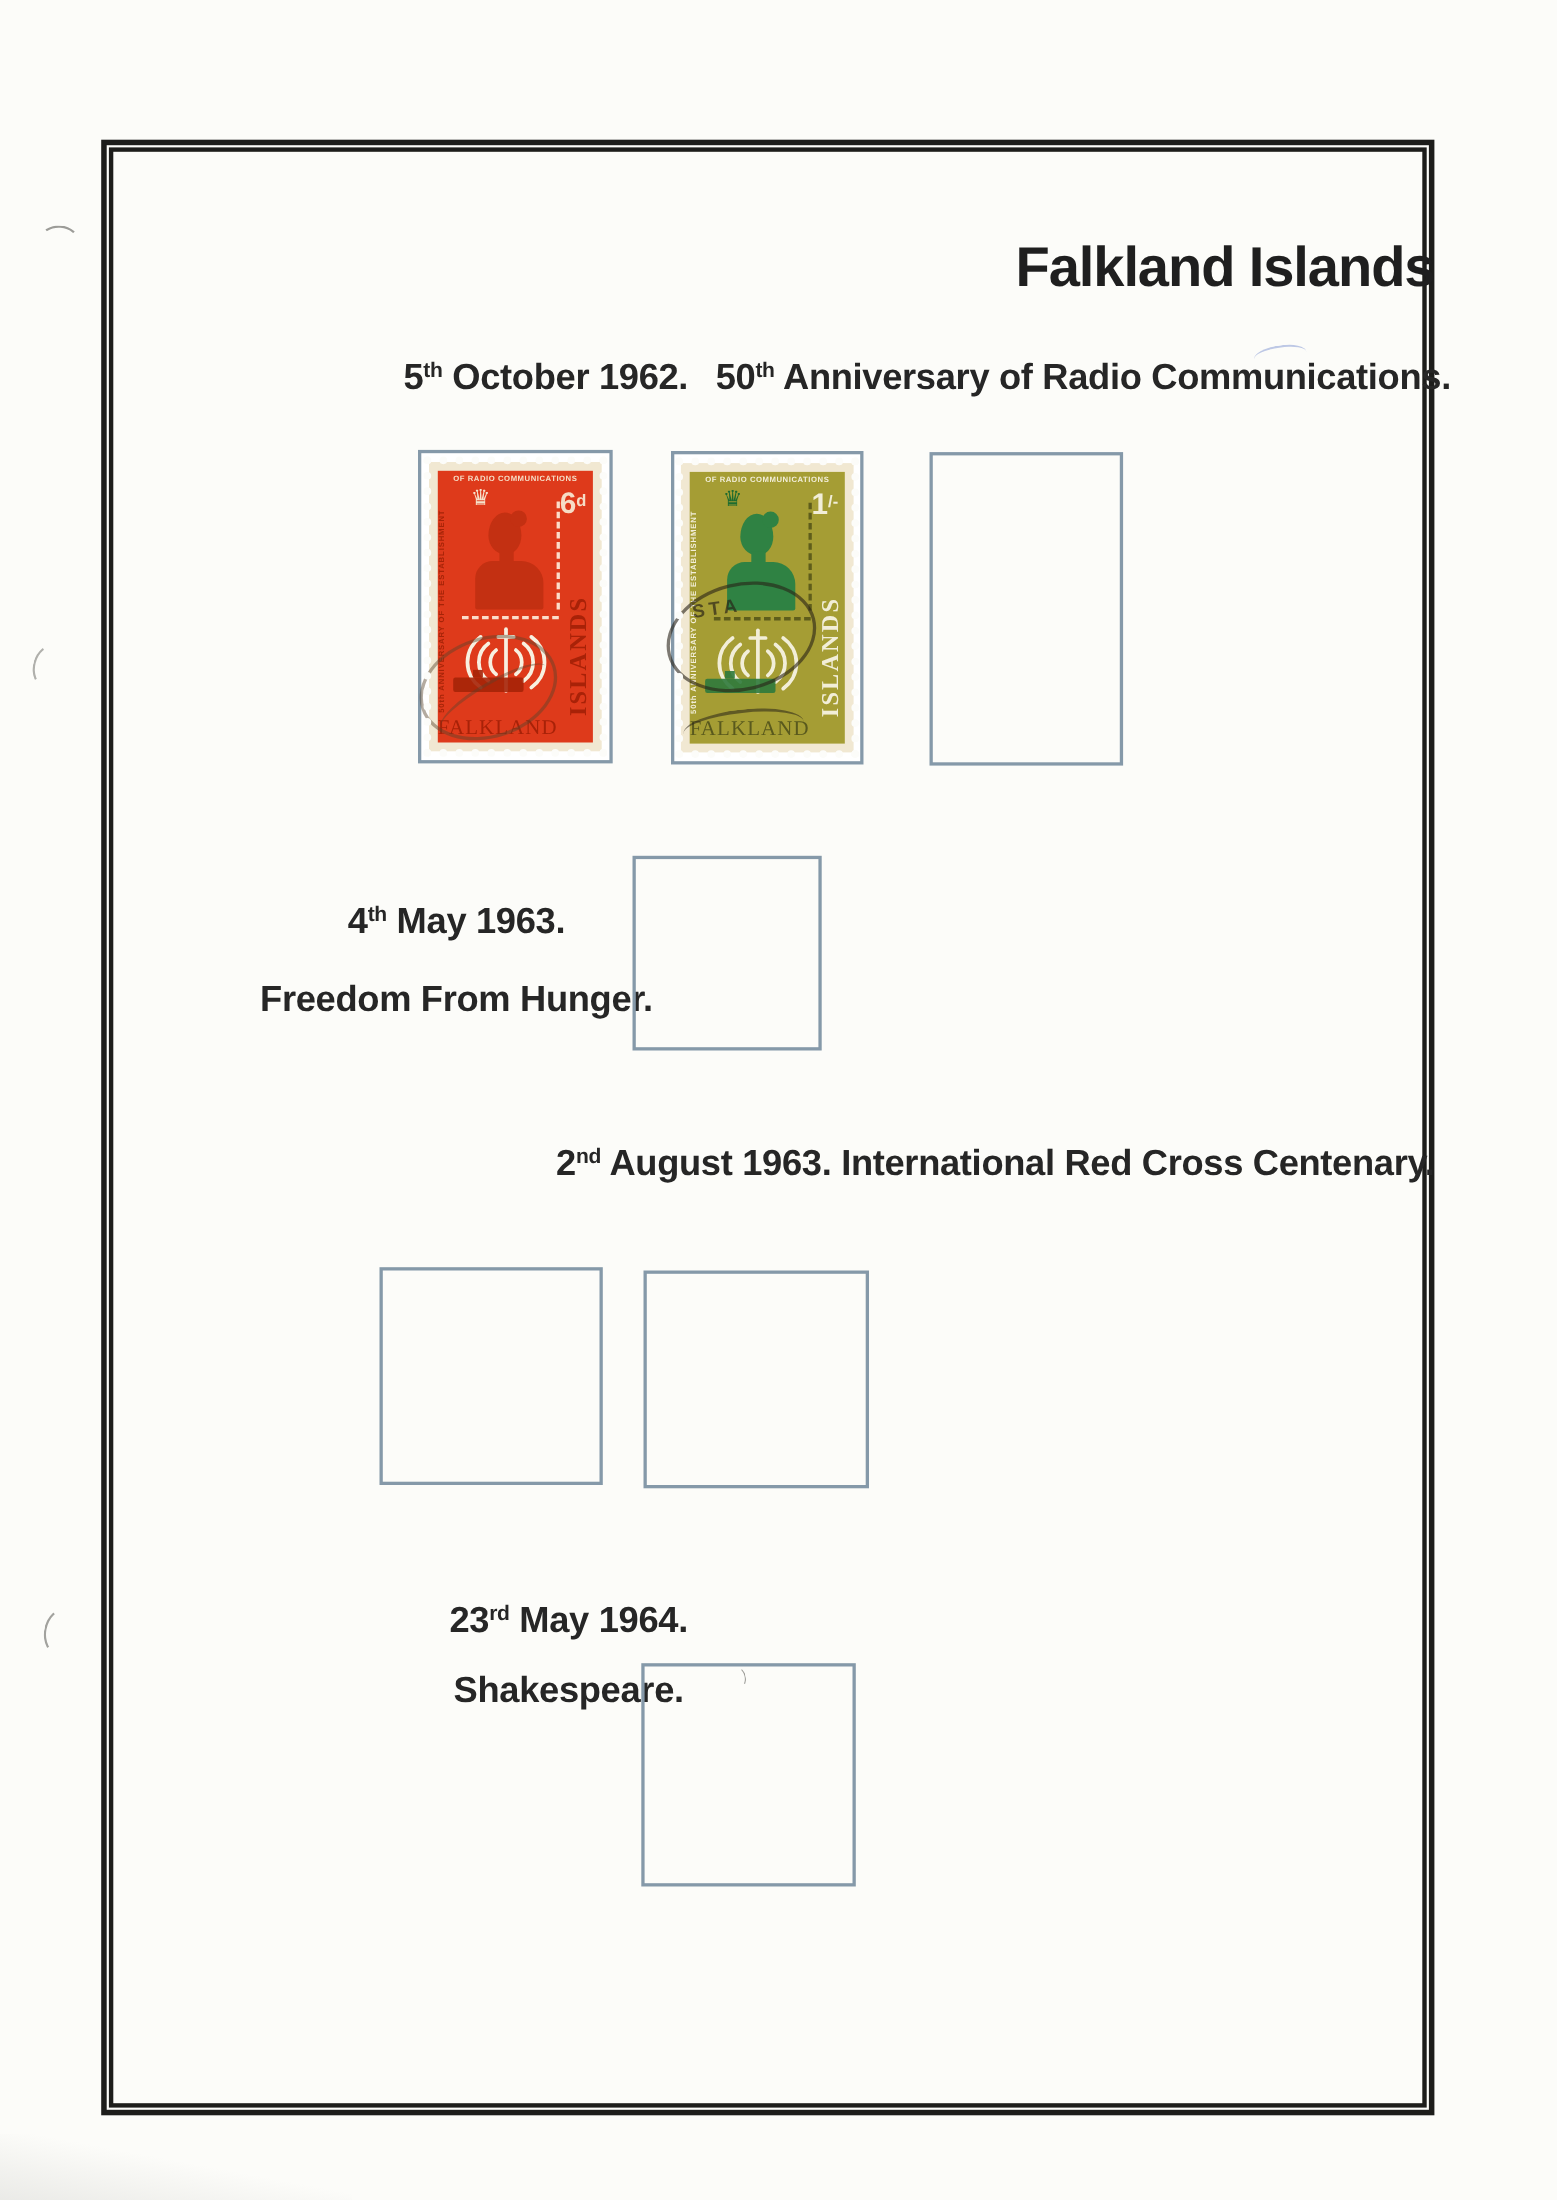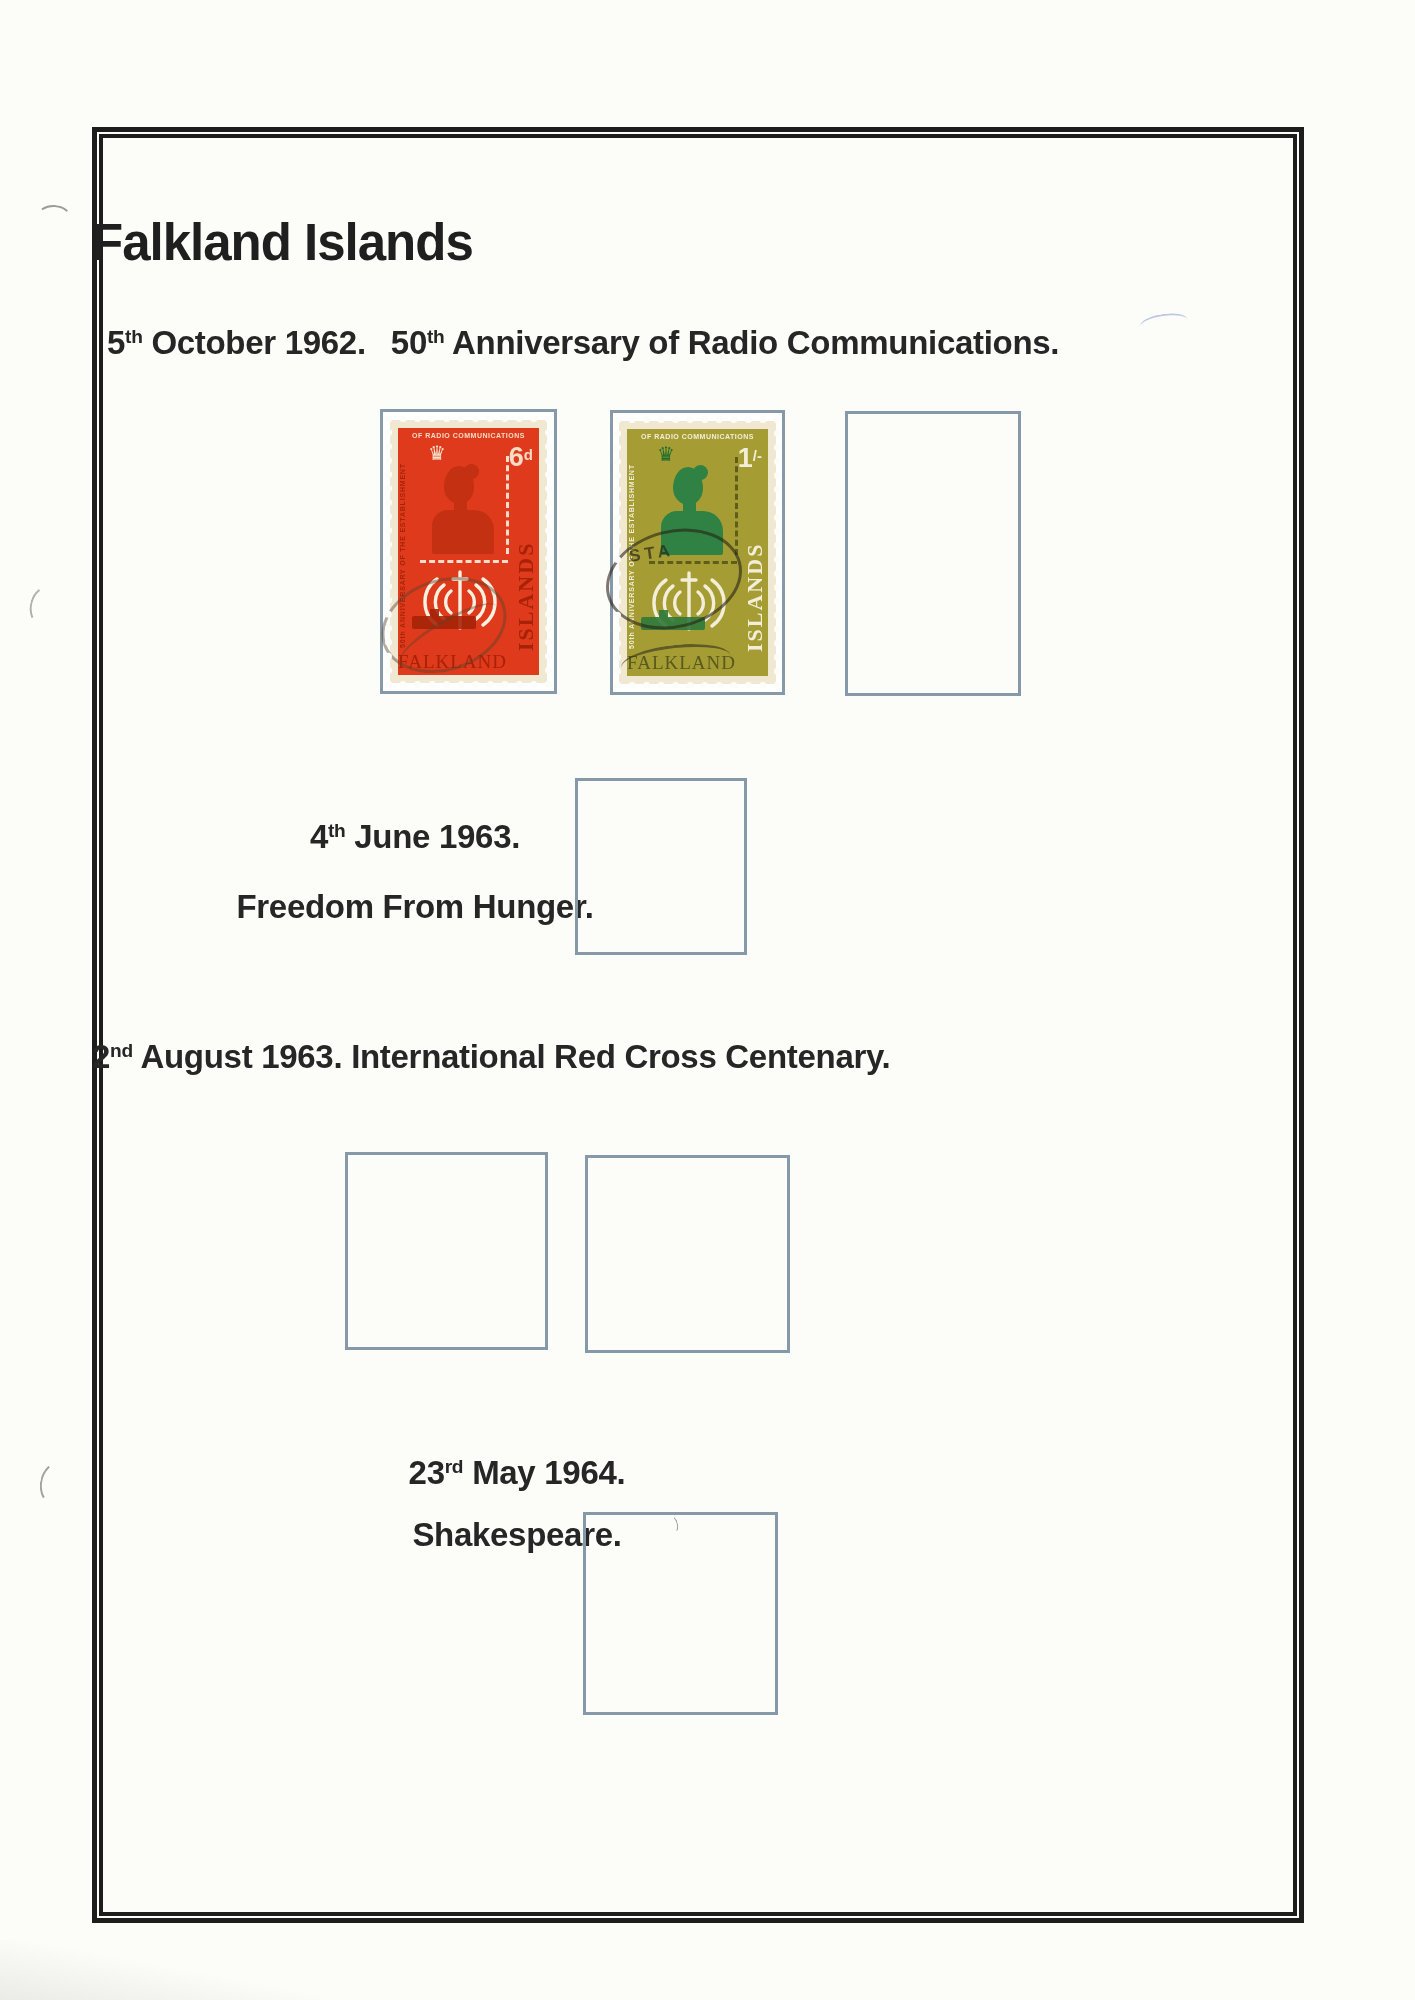--- a/index.html
+++ b/index.html
@@ -14,21 +14,21 @@
   .arc1{left:36px;top:205px;width:32px;height:24px;border-top-color:#9c9c98;transform:rotate(4deg);}
   .arc2{left:30px;top:586px;width:26px;height:36px;border-left-color:#b0b0ac;transform:rotate(14deg);}
   .arc3{left:40px;top:1462px;width:30px;height:40px;border-left-color:#a2a29e;transform:rotate(10deg);}
   .penmark{position:absolute;left:1140px;top:314px;width:48px;height:16px;border-top:2px solid #b3bfe2;
            border-radius:50%;transform:rotate(-8deg);opacity:.85;}
   .squiggle{position:absolute;left:666px;top:1516px;width:10px;height:16px;border:1px solid transparent;
             border-right-color:#9a9a96;border-radius:50%;transform:rotate(-12deg);}
   .shadow-bl{position:absolute;left:0;bottom:0;width:320px;height:60px;
              background:linear-gradient(to top right,#dcdcd8 0%,rgba(220,220,216,0) 55%);opacity:.55;}
   
-  .center-line{position:absolute;left:92px;width:1212px;text-align:left;font-weight:bold;}
+  .center-line{position:absolute;left:92px;width:1212px;text-align:right;font-weight:bold;}
   .page-title{top:213px;font-size:51px;letter-spacing:-1px;color:#1f1f1f;}
   .h{font-size:33px;letter-spacing:-.3px;color:#262626;font-weight:bold;}
   .line1{top:324px;margin-left:15px;}
   .rc-line{top:1038px;}
   .block{position:absolute;transform:translateX(-50%);text-align:center;white-space:nowrap;}
   .hunger-block{left:415px;top:804px;line-height:65px;}
   .shak-block{left:517px;top:1444px;line-height:57px;}
   .sup{font-size:.58em;position:relative;top:-.55em;}
   
   .box{position:absolute;border:3px solid #8599a9;box-sizing:border-box;background:transparent;}
@@ -174,21 +174,21 @@
       <div class="postmark pm-olive">
         <span class="pm-text">STA</span>
       </div>
       <div class="postmark pm-olive2"></div>
     </div>
   </div>
 
   <div class="box ebox1"></div>
 
   <div class="block h hunger-block">
-    <div><span>4</span><span class="sup">th</span><span> June 1963.</span></div>
+    <div><span>4</span><span class="sup">th</span><span> May 1963.</span></div>
     <div>Freedom From Hunger.</div>
   </div>
   <div class="box ebox-hunger"></div>
 
   <div class="center-line h rc-line">
     <span>2</span><span class="sup">nd</span><span> August 1963. International Red Cross Centenary.</span>
   </div>
   <div class="box ebox-rc1"></div>
   <div class="box ebox-rc2"></div>
 

